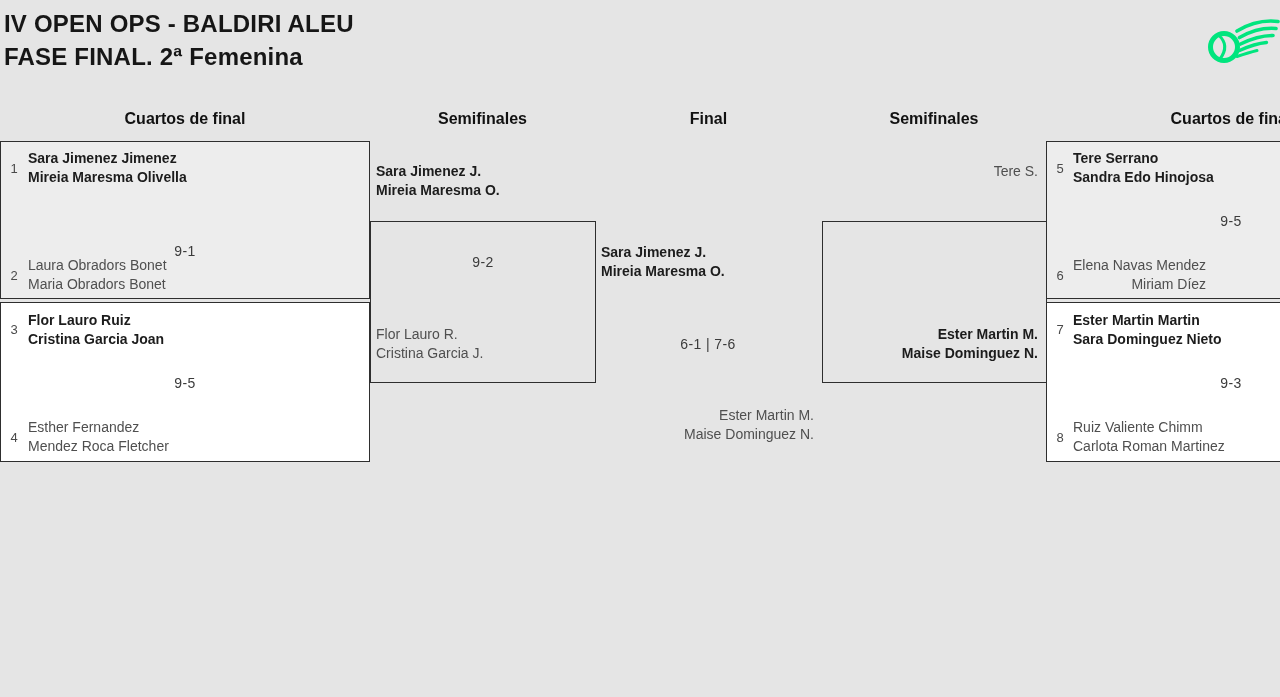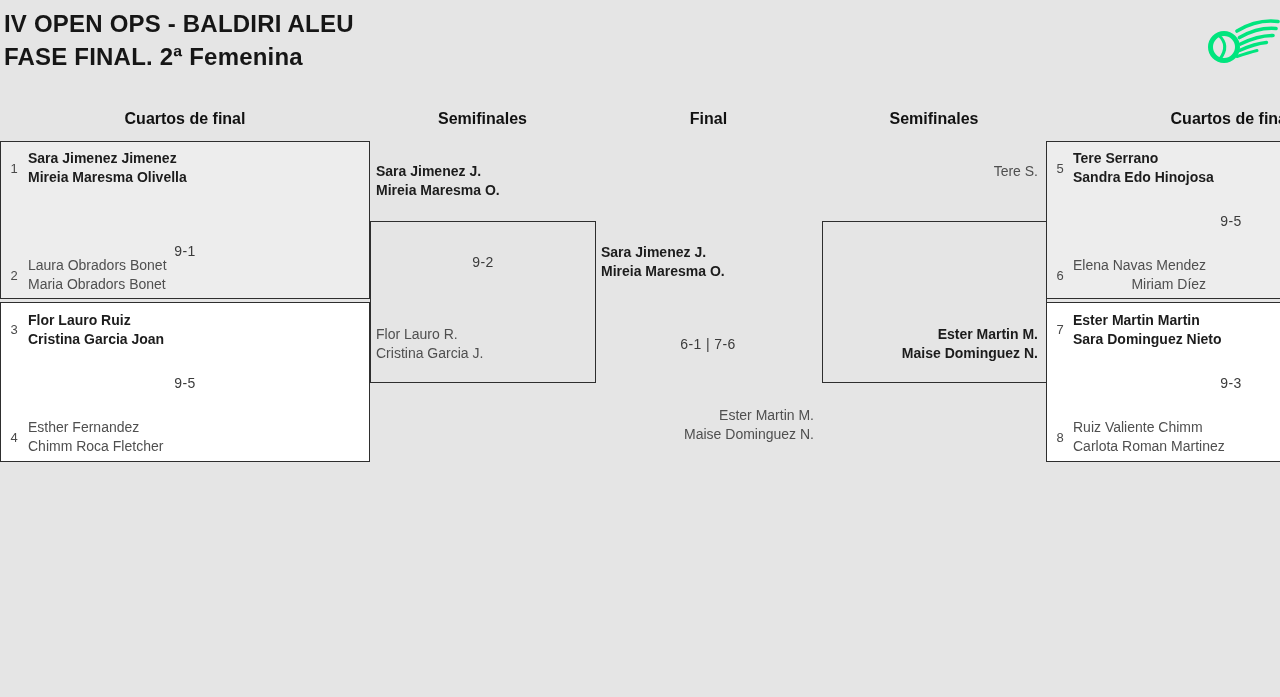--- a/index.html
+++ b/index.html
@@ -141,21 +141,21 @@
 
   <div class="abs seed qf2-seed-top">3</div>
   <div class="abs team winner qf2-team-top">
     <div>Flor Lauro Ruiz</div>
     <div>Cristina Garcia Joan</div>
   </div>
   <div class="abs score qf2-score">9-5</div>
   <div class="abs seed qf2-seed-bot">4</div>
   <div class="abs team loser qf2-team-bot">
     <div>Esther Fernandez</div>
-    <div>Chimm Roca Fletcher</div>
+    <div>Mendez Roca Fletcher</div>
   </div>
 
   <div class="abs seed qf3-seed-top">5</div>
   <div class="abs team winner qf3-team-top">
     <div>Tere Serrano</div>
     <div>Sandra Edo Hinojosa</div>
   </div>
   <div class="abs score qf3-score">9-5</div>
   <div class="abs seed qf3-seed-bot">6</div>
   <div class="abs team loser qf3-team-bot">

